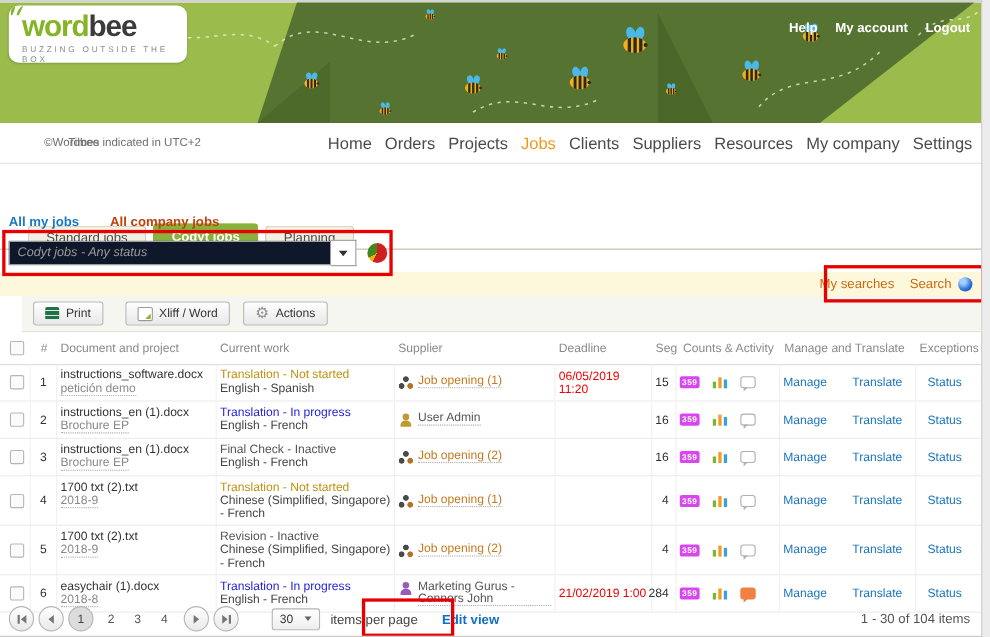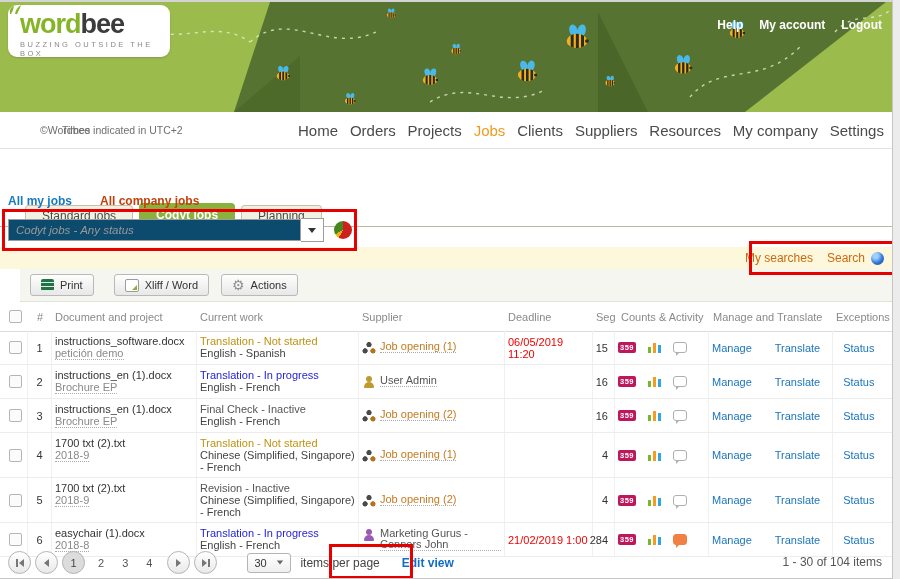--- a/index.html
+++ b/index.html
@@ -33,21 +33,21 @@
        border:1px solid #c6c2a8;border-bottom:none;border-radius:4px 4px 0 0;cursor:pointer;}
   .tab.active{height:23px;line-height:23px;background:#8bb13d;border-color:#8bb13d;color:#fff;font-weight:bold;}
 
   
   .subtabs{position:absolute;left:0;top:186px;width:892px;height:25px;display:flex;align-items:center;gap:28px;padding-left:8px;}
   .subtab{font-size:12px;font-weight:bold;cursor:pointer;}
   .subtab.link{color:#1879c0;} .subtab.current{color:#c2410c;}
 
   
   .filter-row{position:absolute;left:0;top:211px;width:892px;height:34px;display:flex;align-items:center;padding-left:8px;}
-  .filter-select{width:284px;height:20px;border:1px solid #9c9c9c;background:#0c4a6e;display:flex;align-items:center;
+  .filter-select{width:284px;height:20px;border:1px solid #9c9c9c;background:#0f172a;display:flex;align-items:center;
                  padding-left:7px;font-size:11.5px;font-style:italic;color:#999;cursor:pointer;}
   .filter-arrow{width:22px;height:22px;border:1px solid #9c9c9c;border-left:none;background:#fff;display:flex;
                 align-items:center;justify-content:center;cursor:pointer;}
   .tri-down{width:0;height:0;border-left:4px solid transparent;border-right:4px solid transparent;border-top:5px solid #333;}
   .pie-icon{width:18px;height:18px;border-radius:50%;margin-left:10px;cursor:pointer;
             background:conic-gradient(#cf2020 0 58%,#e9b40f 58% 67%,#45871d 67% 100%);}
 
   
   .searches-bar{position:absolute;left:0;top:245px;width:892px;height:22px;background:#fdf8db;
                 display:flex;align-items:center;justify-content:flex-end;gap:14px;padding-right:8px;box-sizing:border-box;}
@@ -95,21 +95,21 @@
       radial-gradient(circle at 78% 74%,#b5731f 2.3px,transparent 2.9px);}
   .icon-person-gold::before,.icon-person-purple::before{content:"";position:absolute;left:4px;top:0;width:6px;height:6px;border-radius:50%;}
   .icon-person-gold::after,.icon-person-purple::after{content:"";position:absolute;left:2px;top:6px;width:10px;height:6px;border-radius:5px 5px 1px 1px;}
   .icon-person-gold::before,.icon-person-gold::after{background:#bf9a30;}
   .icon-person-purple::before,.icon-person-purple::after{background:#9a5bb5;}
   .sup-link-job{color:#c47a20;}
   .sup-link-person{color:#555;}
   .deadline{color:#f20000;}
   .seg-cell{justify-content:flex-end;padding-right:6px !important;}
   .counts-wrap{display:flex;align-items:center;gap:12px;padding-left:6px;}
-  .count-badge{background:#be185d;color:#fff;font-size:7.5px;font-weight:bold;padding:2px 2px;border-radius:2px;
+  .count-badge{background:#d946ef;color:#fff;font-size:7.5px;font-weight:bold;padding:2px 2px;border-radius:2px;
                letter-spacing:.5px;line-height:7px;cursor:pointer;}
   .chart-icon{width:13px;height:11px;cursor:pointer;
       background-image:linear-gradient(#7cb52e,#7cb52e),linear-gradient(#f59a23,#f59a23),linear-gradient(#35a3dd,#35a3dd);
       background-size:3px 6px,3px 10px,3px 8px;background-position:0 bottom,5px bottom,10px bottom;background-repeat:no-repeat;}
   .bubble{width:12px;height:9px;border:1px solid #b0b0b0;border-radius:3px;background:#fff;position:relative;cursor:pointer;}
   .bubble::after{content:"";position:absolute;left:2px;bottom:-4px;width:0;height:0;
                  border-right:4px solid transparent;border-top:4px solid #b0b0b0;}
   .bubble-orange{background:#f08044;border-color:#f08044;}
   .bubble-orange::after{border-top-color:#f08044;}
   .manage-wrap{display:flex;align-items:center;gap:23px;padding-left:4px;}

